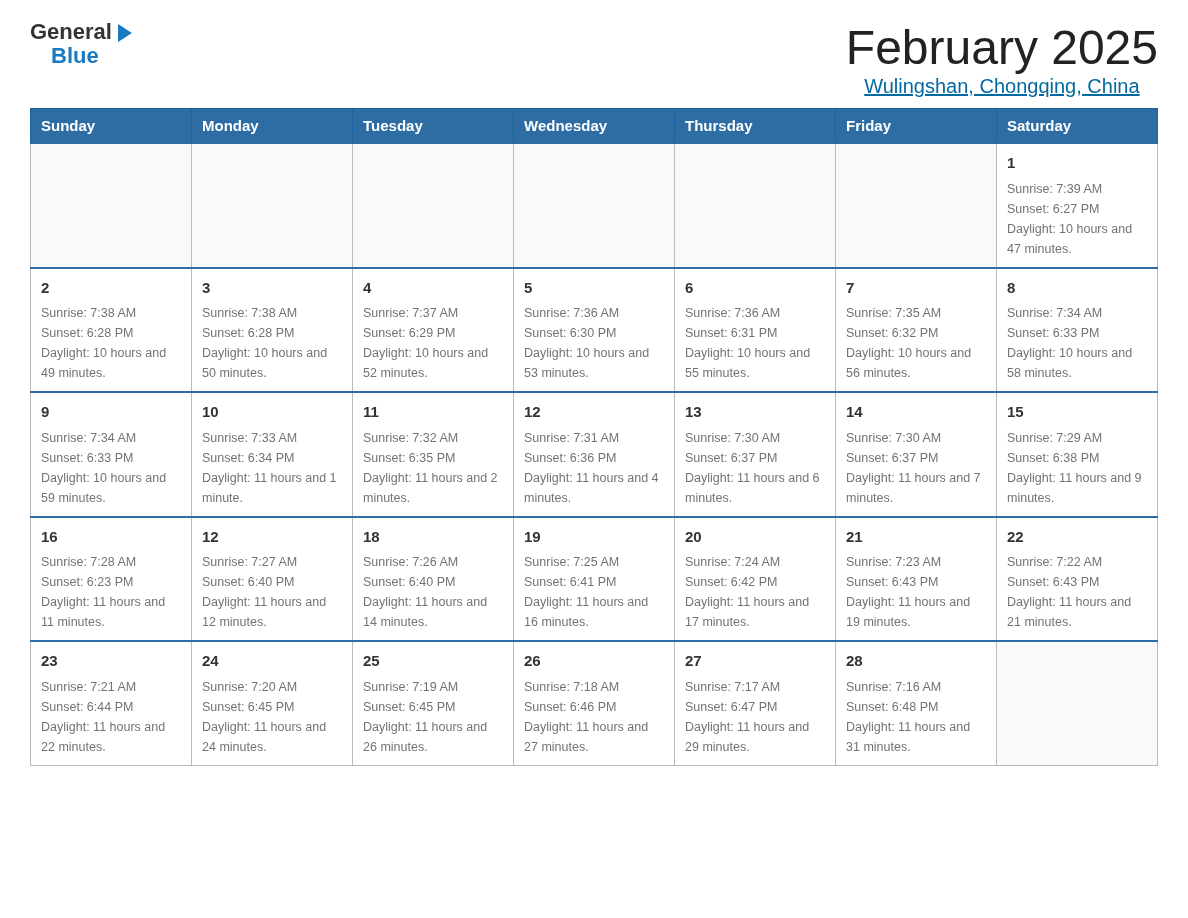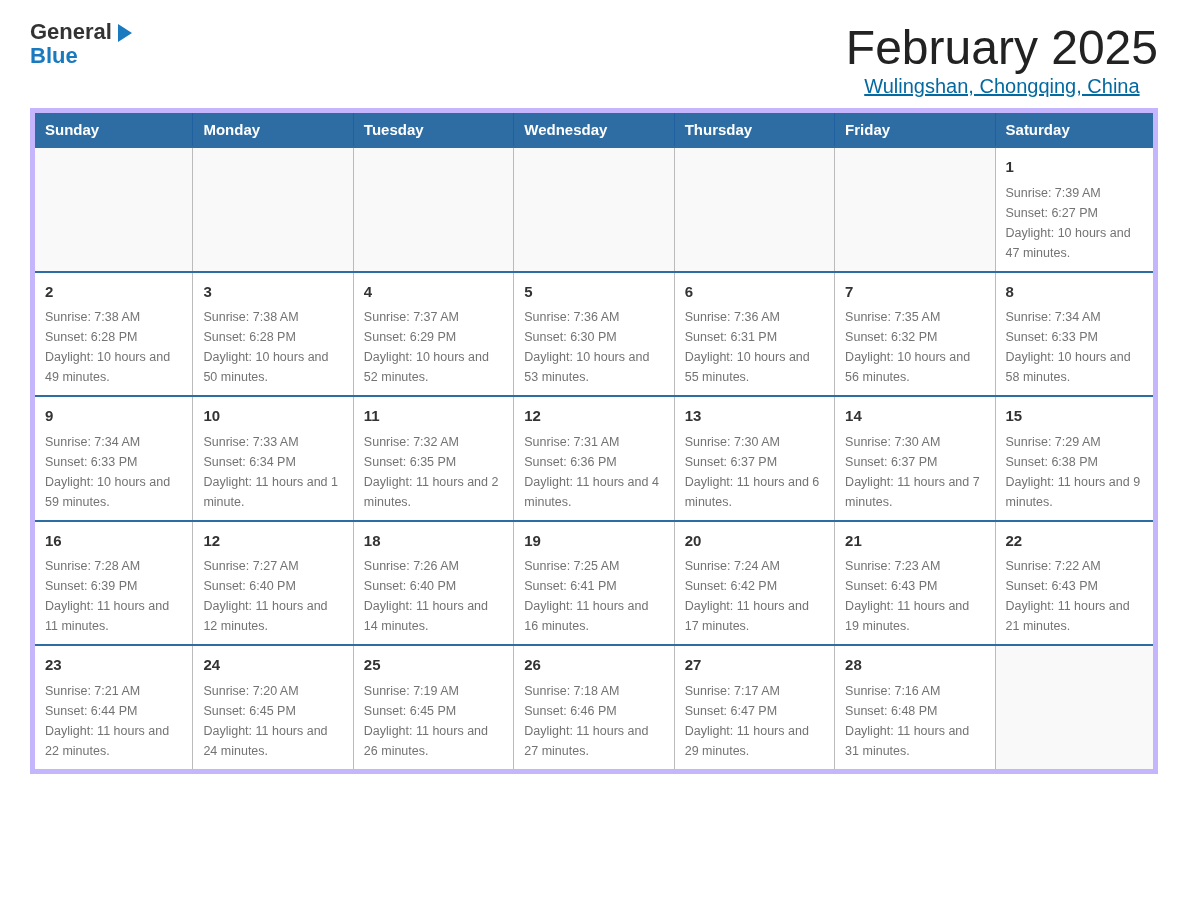--- a/index.html
+++ b/index.html
@@ -19,21 +19,21 @@
     }
     .logo {
       display: flex;
       flex-direction: column;
       font-size: 22px;
       font-weight: bold;
       color: #333;
       line-height: 1.1;
     }
     .logo-general { color: #333; }
-    .logo-blue { color: #1a7abf; }
+    .logo-blue { color: #1a7abf; margin-left: 21px; }
     .logo-icon {
       display: inline-block;
       width: 0;
       height: 0;
       border-left: 9px solid transparent;
       border-right: 9px solid transparent;
       border-bottom: 14px solid #1a7abf;
       margin-left: 4px;
       vertical-align: middle;
       transform: rotate(90deg);
@@ -47,21 +47,21 @@
       color: #222;
     }
     .subtitle {
       font-size: 20px;
       color: #0369a1;
       text-decoration: underline;
     }
     .calendar {
       width: 100%;
       border-collapse: collapse;
-      border: 5px solid #c4b5fd;
+      border: 1px solid #c4b5fd;
     }
     .calendar th {
       background-color: #2e6da4;
       color: #fff;
       font-size: 15px;
       font-weight: bold;
       padding: 8px 10px;
       text-align: left;
       border: 1px solid #2060a0;
     }
@@ -223,21 +223,21 @@
           <span class="day-num">15</span>
           <div class="day-info">Sunrise: 7:29 AM
 Sunset: 6:38 PM
 Daylight: 11 hours and 9 minutes.</div>
         </td>
       </tr>
       <tr>
         <td>
           <span class="day-num">16</span>
           <div class="day-info">Sunrise: 7:28 AM
-Sunset: 6:39 PM
+Sunset: 6:23 PM
 Daylight: 11 hours and 11 minutes.</div>
         </td>
         <td>
           <span class="day-num">12</span>
           <div class="day-info">Sunrise: 7:27 AM
 Sunset: 6:40 PM
 Daylight: 11 hours and 12 minutes.</div>
         </td>
         <td>
           <span class="day-num">18</span>

